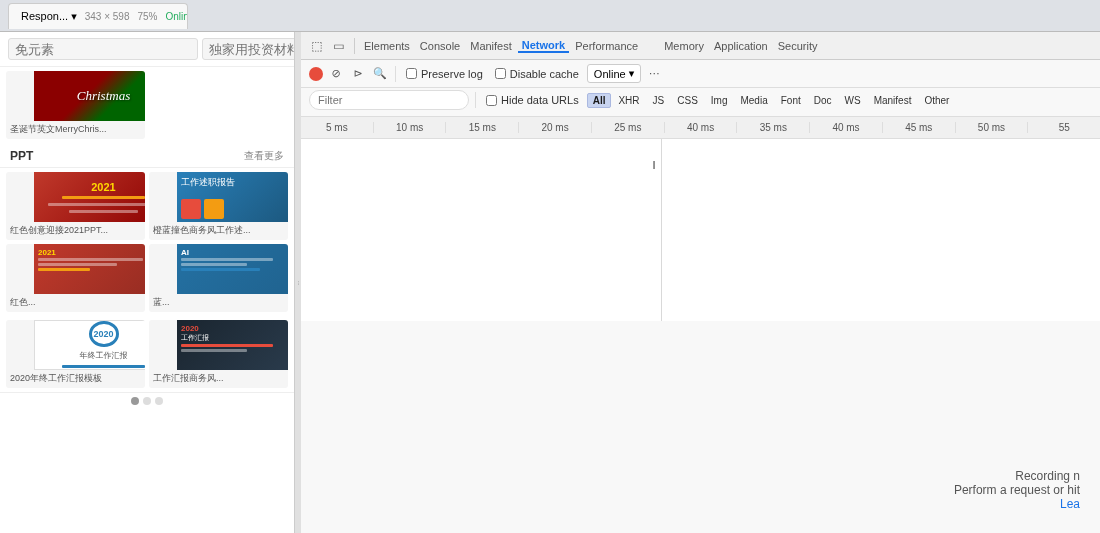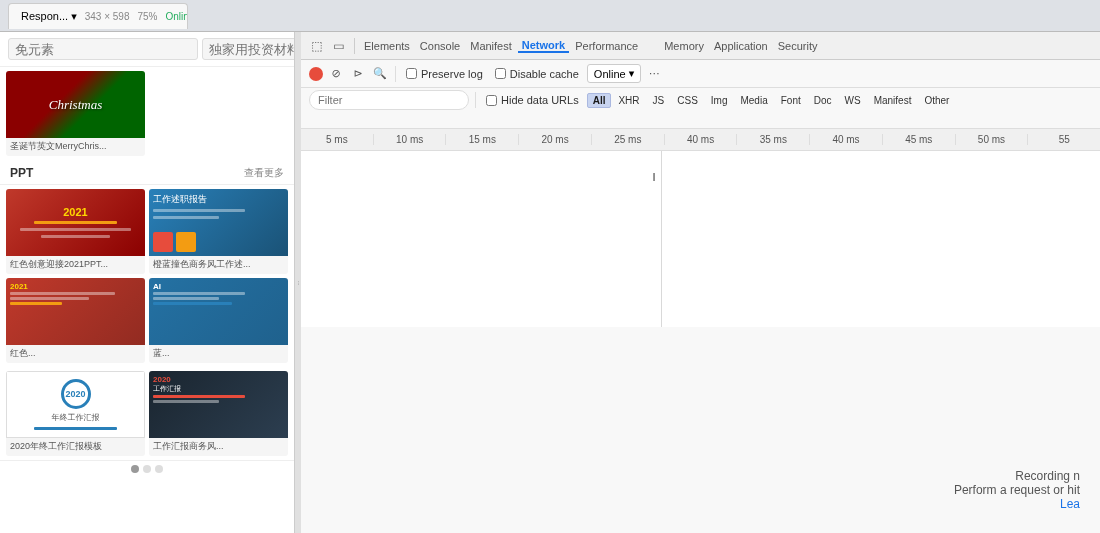--- a/index.html
+++ b/index.html
@@ -92,26 +92,27 @@
       padding: 4px 6px;
     }
     .img-card {
       background: #f5f5f5;
       border-radius: 3px;
       overflow: hidden;
       cursor: pointer;
     }
     .img-thumb {
       width: 100%;
-      height: 67px;
+      height: 50px;
       display: flex;
       align-items: center;
       justify-content: center;
       overflow: hidden;
       position: relative;
+      margin-left: 28px;
     }
     .img-caption {
       font-size: 9px;
       color: #555;
       padding: 2px 4px 3px;
       white-space: nowrap;
       overflow: hidden;
       text-overflow: ellipsis;
     }
 
@@ -575,21 +576,21 @@
         <input type="checkbox" style="">
         <span>Disable cache</span>
       </label>
       <button class="dt-online-btn">
         <span>Online</span>
         <span>▾</span>
       </button>
       <button class="net-icon-btn" title="More">⋯</button>
     </div>
 
-    <div class="net-toolbar" style="padding-top:2px;padding-bottom:18px;">
+    <div class="net-toolbar" style="padding-top:2px;padding-bottom:6px;">
       <input class="net-filter-input" placeholder="Filter" style="">
       <div class="net-separator"></div>
       <label class="dt-checkbox-label">
         <input type="checkbox" style="">
         <span>Hide data URLs</span>
       </label>
       <div class="filter-types">
         <button class="ft-btn active">All</button>
         <button class="ft-btn">XHR</button>
         <button class="ft-btn">JS</button>

